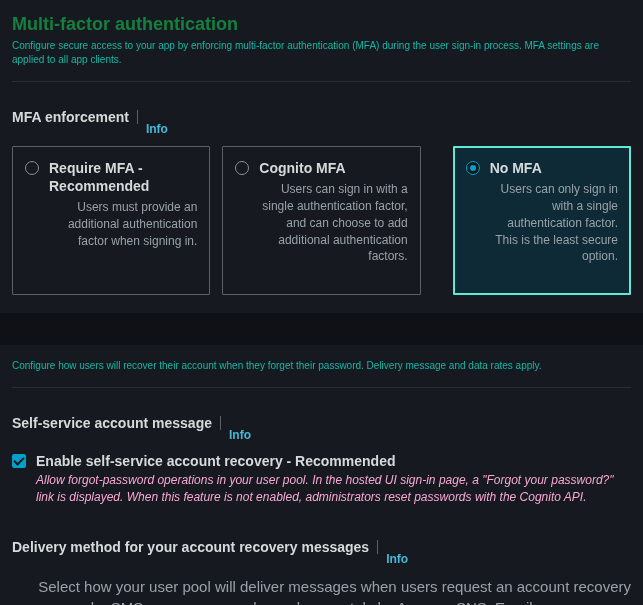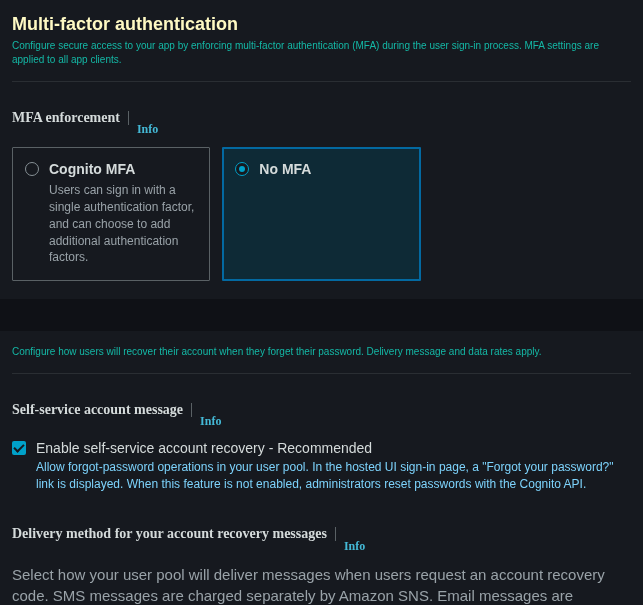--- a/index.html
+++ b/index.html
@@ -9,41 +9,40 @@
     font-family: "Amazon Ember", "Helvetica Neue", Arial, sans-serif;
     font-size: 14px;
     width: 643px;
   }
   .panel {
     background: #16191f;
     padding: 14px 12px 18px 12px;
   }
   .panel + .panel { margin-top: 32px; }
   h2 {
-    color: #fef9c3;
+    color: #15803d;
     font-size: 18px;
     font-weight: 700;
     margin-bottom: 4px;
   }
   .panel-desc {
     color: #14b8a6;
     font-size: 10px;
     line-height: 1.4;
   }
   .divider {
     border: none;
     border-top: 1px solid #2a2e33;
     margin: 14px 0 16px 0;
   }
   .subhead-row {
     display: flex;
     align-items: center;
     gap: 8px;
     margin-bottom: 10px;
-    font-family: Liberation Serif, serif;
   }
   .subhead {
     color: #d5dbdb;
     font-size: 14px;
     font-weight: 700;
   }
   .vbar {
     width: 1px;
     height: 14px;
     background: #5a6165;
@@ -62,23 +61,24 @@
   }
   .option-card {
     border: 1px solid #5a6165;
     padding: 12px 12px 14px 12px;
     display: flex;
     gap: 10px;
     cursor: pointer;
     border-radius: 1px;
   }
   .option-card.selected {
-    border: 2px solid #0369a1;
+    border: 2px solid #5eead4;
     padding: 11px 11px 28px 11px;
     background: #0e2a36;
+    margin-left: 20px;
   }
   .radio {
     flex: 0 0 14px;
     width: 14px;
     height: 14px;
     border: 1px solid #879196;
     border-radius: 50%;
     margin-top: 2px;
     position: relative;
     background: #16191f;
@@ -97,20 +97,21 @@
   .opt-title {
     font-weight: 700;
     color: #d5dbdb;
     margin-bottom: 4px;
     line-height: 1.3;
   }
   .opt-desc {
     color: #99a2a8;
     font-size: 12px;
     line-height: 1.4;
+    text-align: right;
   }
   .checkbox-row {
     display: flex;
     gap: 10px;
     align-items: flex-start;
   }
   .checkbox {
     flex: 0 0 14px;
     width: 14px;
     height: 14px;
@@ -125,30 +126,31 @@
     position: absolute;
     left: 4px;
     top: 1px;
     width: 4px;
     height: 8px;
     border: solid #16191f;
     border-width: 0 2px 2px 0;
     transform: rotate(45deg);
   }
   .check-label {
-    font-weight: 400;
+    font-weight: 700;
     color: #d5dbdb;
     line-height: 1.3;
   }
   .check-desc {
-    color: #7dd3fc;
+    color: #f9a8d4;
     font-size: 12px;
     line-height: 1.4;
     margin-top: 2px;
     padding-left: 24px;
+    font-style: italic;
   }
   .link {
     color: #44b9d6;
     cursor: pointer;
   }
   .ext-icon {
     display: inline-block;
     vertical-align: -2px;
     margin-left: 2px;
   }
@@ -162,31 +164,39 @@
   <div class="panel-desc">Configure secure access to your app by enforcing multi-factor authentication (MFA) during the user sign-in process. MFA settings are applied to all app clients.</div>
   <hr class="divider">
 
   <div class="subhead-row">
     <span class="subhead">MFA enforcement</span>
     <span class="vbar"></span>
     <span class="info-link">Info</span>
   </div>
 
   <div class="option-grid">
+    <div class="option-card">
+      <div class="radio"></div>
+      <div>
+        <div class="opt-title">Require MFA - Recommended</div>
+        <div class="opt-desc">Users must provide an additional authentication factor when signing in.</div>
+      </div>
+    </div>
     <div class="option-card">
       <div class="radio"></div>
       <div>
         <div class="opt-title">Cognito MFA</div>
         <div class="opt-desc">Users can sign in with a single authentication factor, and can choose to add additional authentication factors.</div>
       </div>
     </div>
     <div class="option-card selected">
       <div class="radio checked"></div>
       <div>
         <div class="opt-title">No MFA</div>
+        <div class="opt-desc">Users can only sign in with a single authentication factor. This is the least secure option.</div>
       </div>
     </div>
   </div>
 </div>
 
 <div class="panel">
   <div class="panel-desc">Configure how users will recover their account when they forget their password. Delivery message and data rates apply.</div>
   <hr class="divider">
 
   <div class="subhead-row">

